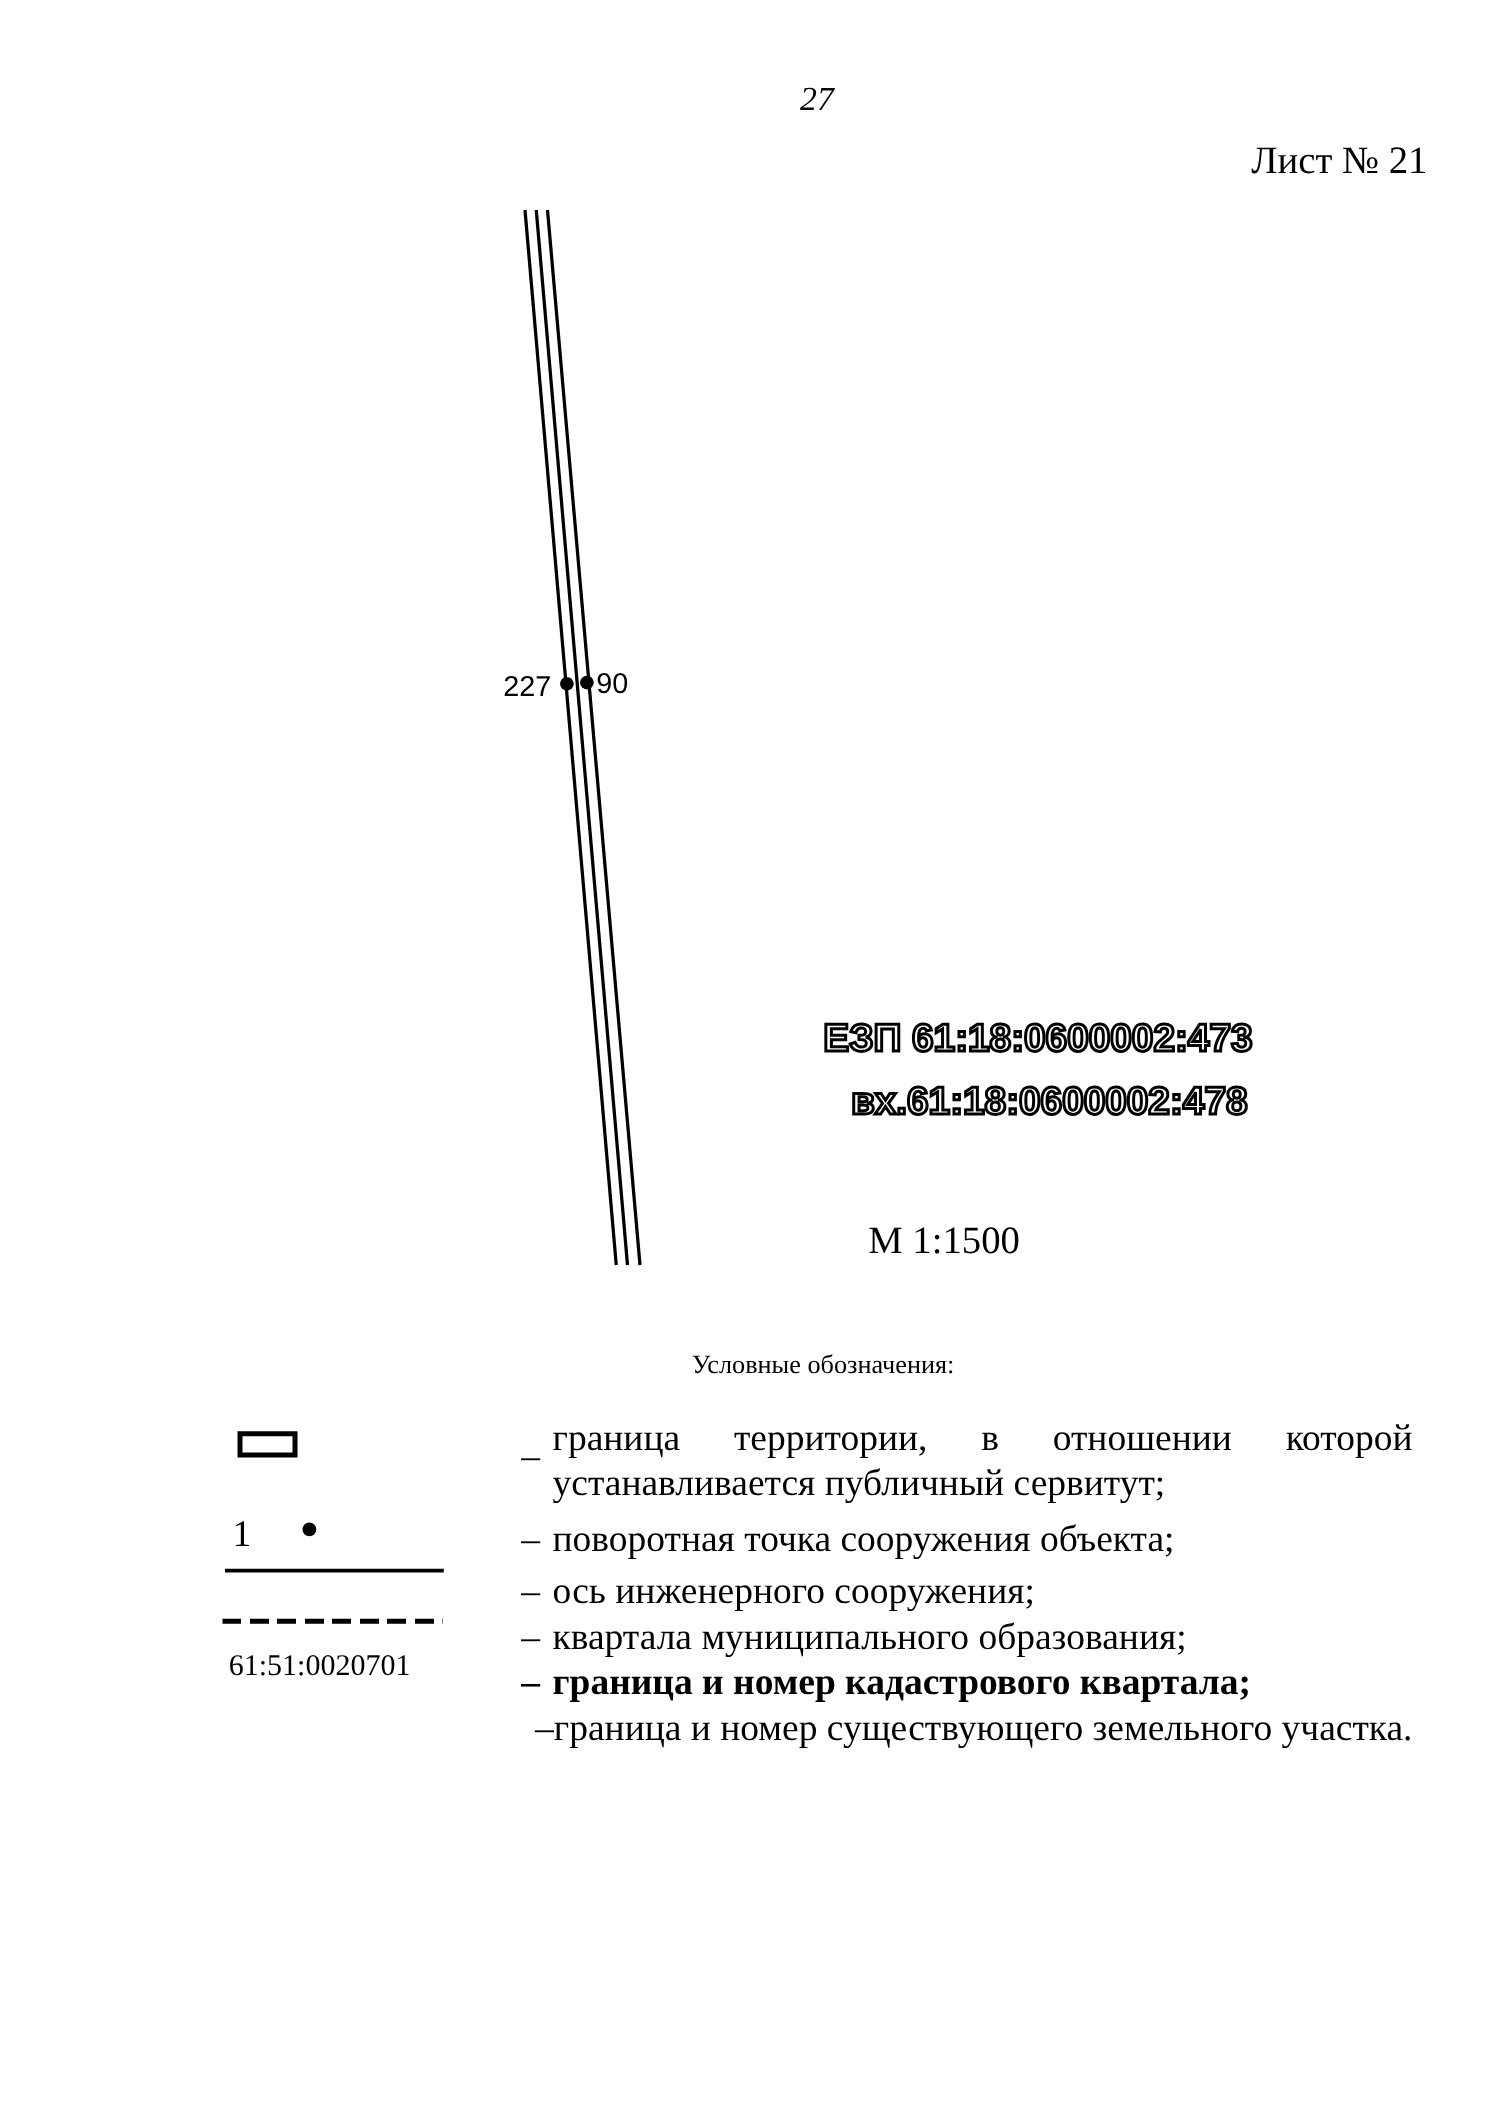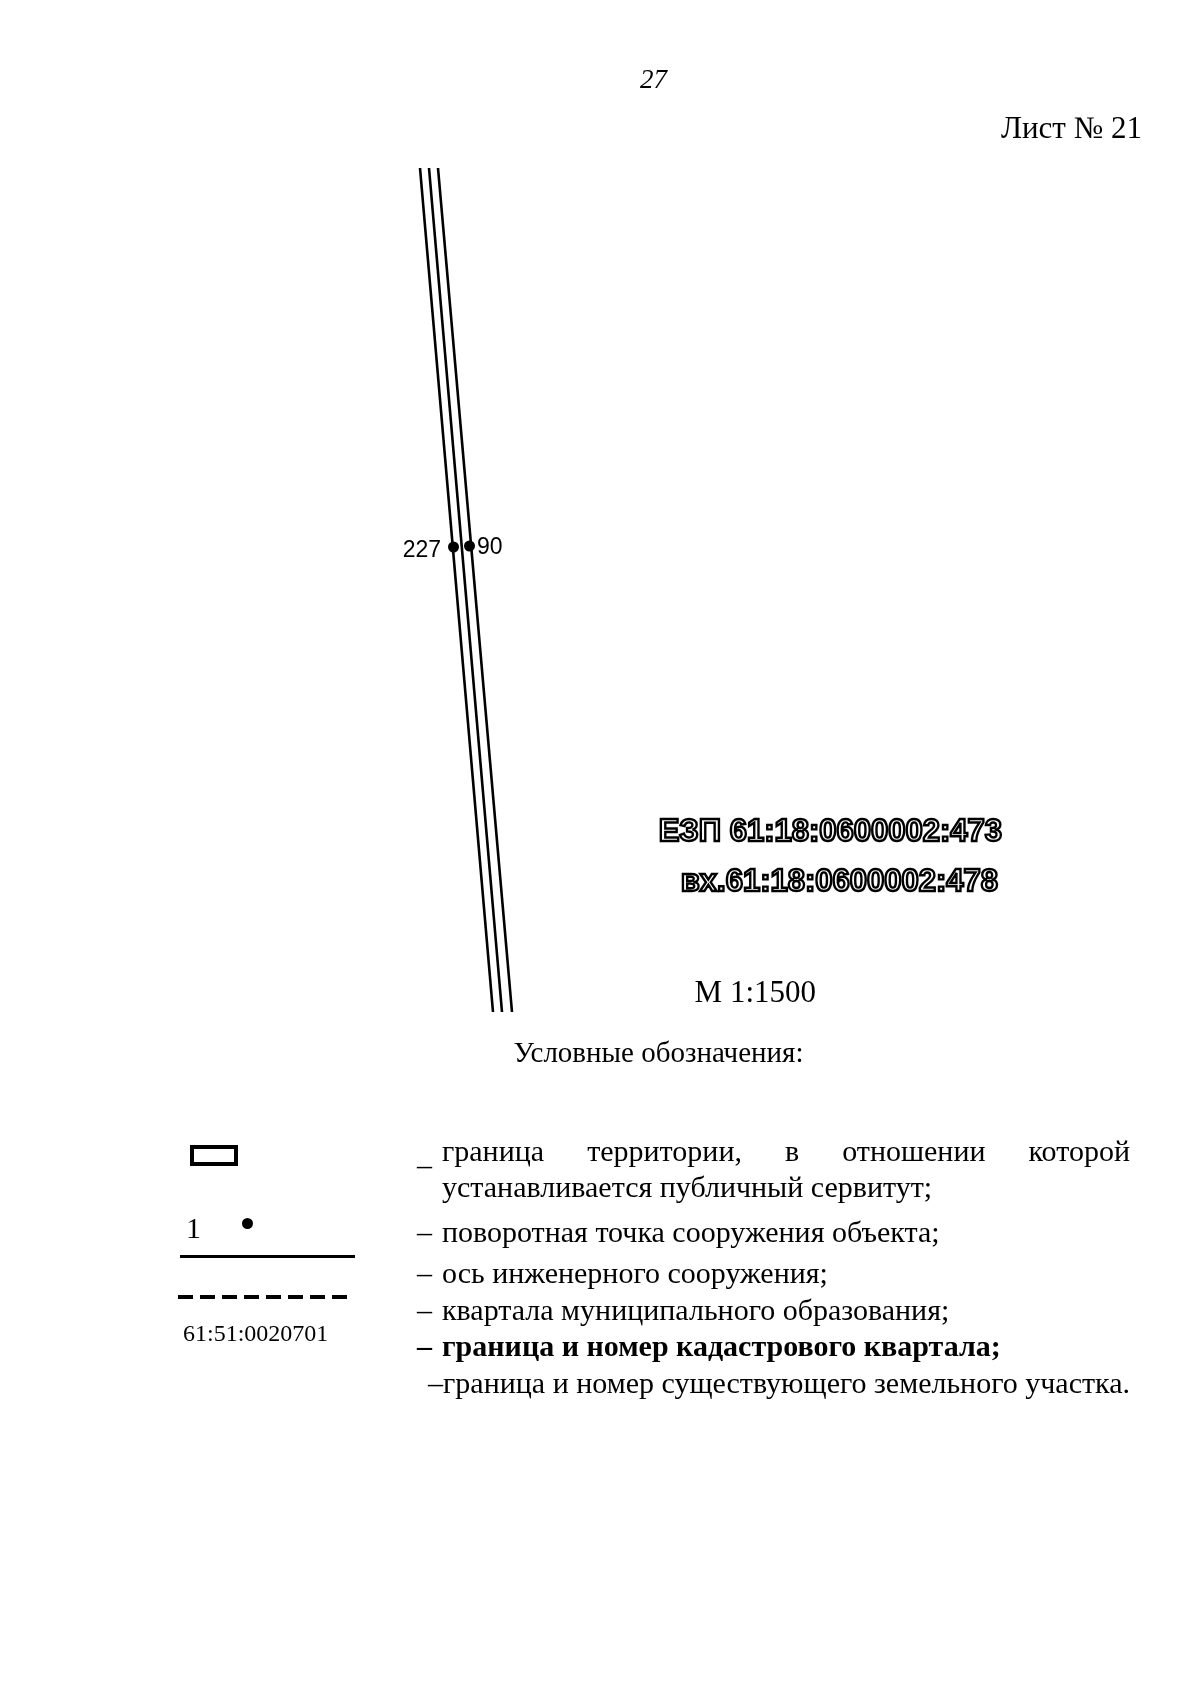--- a/index.html
+++ b/index.html
@@ -23,22 +23,22 @@
   .sheet-label {
     right: 58px; top: 110px;
     font-size: 31px; text-align: right;
   }
   .map-svg { left: 0; top: 0; width: 1200px; height: 1698px; }
   .scale-label {
     left: 500px; top: 974px; width: 316px;
     font-size: 31px; text-align: right;
   }
   .legend-heading {
-    left: 400px; top: 1036px; width: 517px;
-    font-size: 29px; text-align: center;
+    left: 400px; top: 1079px; width: 517px;
+    font-size: 21px; text-align: center;
   }
   .marker { display: inline-block; width: 25px; }
   .row-text-justified { text-align: justify; text-align-last: justify; }
   
   .sym-rect {
     left: 190px; top: 1145px; width: 48px; height: 21px;
     border: 4px solid #000; background: #fff;
   }
   .sym-point-number { left: 186px; top: 1211px; width: 40px; font-size: 30px; }
   .sym-dot {

